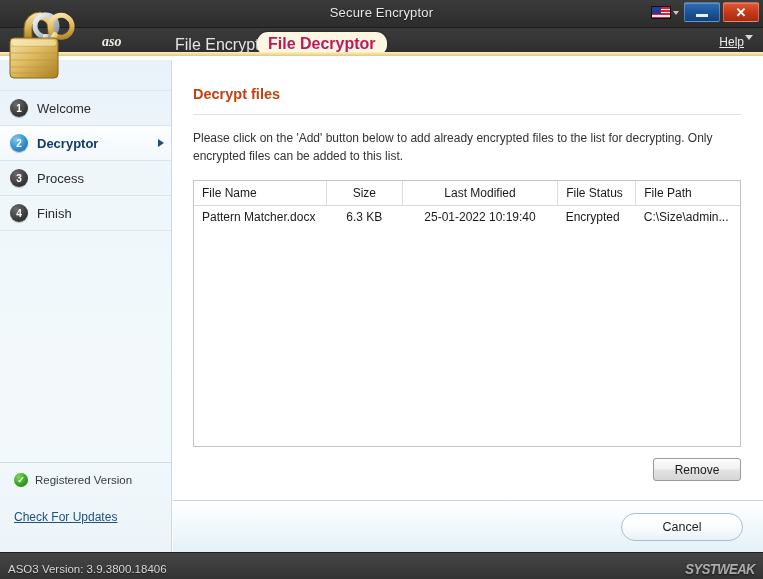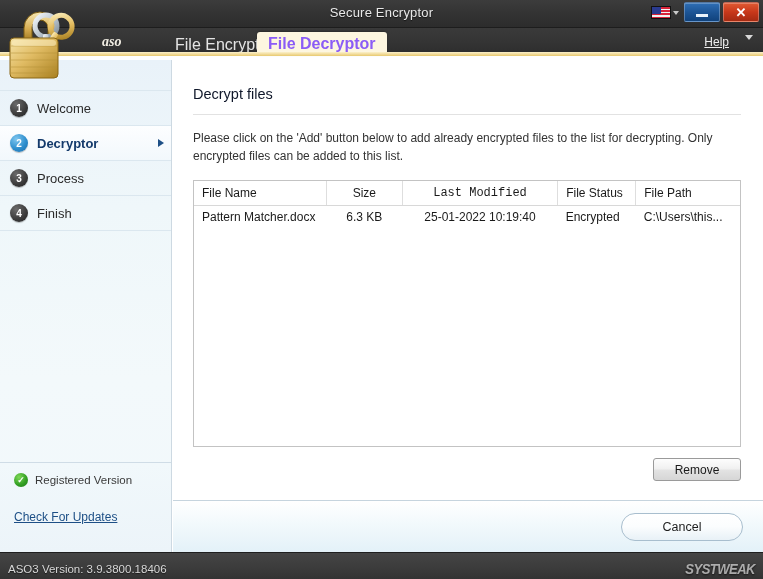--- a/index.html
+++ b/index.html
@@ -147,32 +147,33 @@
     cursor: pointer;
     border-radius: 3px 3px 0 0;
   }
   .tab.inactive {
     color: #e4e4e4;
     top: 5px;
     height: 23px;
   }
   .tab.active {
     background: #fdf6e0;
-    color: #8b5cf6;
+    color: #be185d;
     font-weight: bold;
     box-shadow: 0 -1px 2px rgba(0,0,0,0.25);
+    border-radius: 11px;
   }
   #tab-encryptor { left: 164px; }
   #tab-decryptor { left: 257px; }
   .help-menu {
     position: absolute;
     right: 10px; top: 7px;
     display: flex;
     align-items: flex-start;
-    gap: 16px;
+    gap: 1px;
     cursor: pointer;
   }
   .help-menu .lbl {
     font-size: 12px;
     color: #eee;
     text-decoration: underline;
   }
   .help-caret {
     width: 0; height: 0;
     border-left: 4px solid transparent;
@@ -284,22 +285,22 @@
   .main {
     position: absolute;
     top: 60px; left: 173px;
     width: 590px;
     height: 440px;
     background: #ffffff;
     padding: 26px 22px 0 20px;
   }
   .main-title {
     font-size: 14.5px;
-    font-weight: normal;
-    color: #0f172a;
+    font-weight: bold;
+    color: #c2410c;
     margin-bottom: 12px;
   }
   .hr {
     height: 1px;
     background: #e2e2e2;
     margin-bottom: 14px;
   }
   .desc {
     font-size: 12px;
     color: #333;
@@ -336,21 +337,21 @@
   table.files td {
     padding: 4px 8px;
     color: #1a1a1a;
     white-space: nowrap;
     overflow: hidden;
     text-overflow: ellipsis;
     margin-top: 36px;
   }
   .col-name  { width: 132px; }
   .col-size  { width: 76px; text-align: center !important; }
-  .col-mod   { width: 155px; text-align: center !important; font-family: Liberation Mono, monospace; }
+  .col-mod   { width: 155px; text-align: center !important; }
   .col-stat  { width: 78px; }
   .col-path  { width: 104px; }
   th.col-size, th.col-mod { text-align: center; }
   td.c-size, td.c-mod { text-align: center; }
 
   
   .row-btns {
     display: flex;
     justify-content: flex-end;
     gap: 13px;
@@ -579,21 +580,21 @@
             <th class="col-stat">File Status</th>
             <th class="col-path">File Path</th>
           </tr>
         </thead>
         <tbody>
           <tr>
             <td class="c-name">Pattern Matcher.docx</td>
             <td class="c-size">6.3 KB</td>
             <td class="c-mod">25-01-2022 10:19:40</td>
             <td class="c-stat">Encrypted</td>
-            <td class="c-path">C:\Users\this...</td>
+            <td class="c-path">C:\Size\admin...</td>
           </tr>
         </tbody>
       </table>
     </div>
 
     <div class="row-btns">
       <button class="btn-classic">Remove</button>
     </div>
   </div>
 

